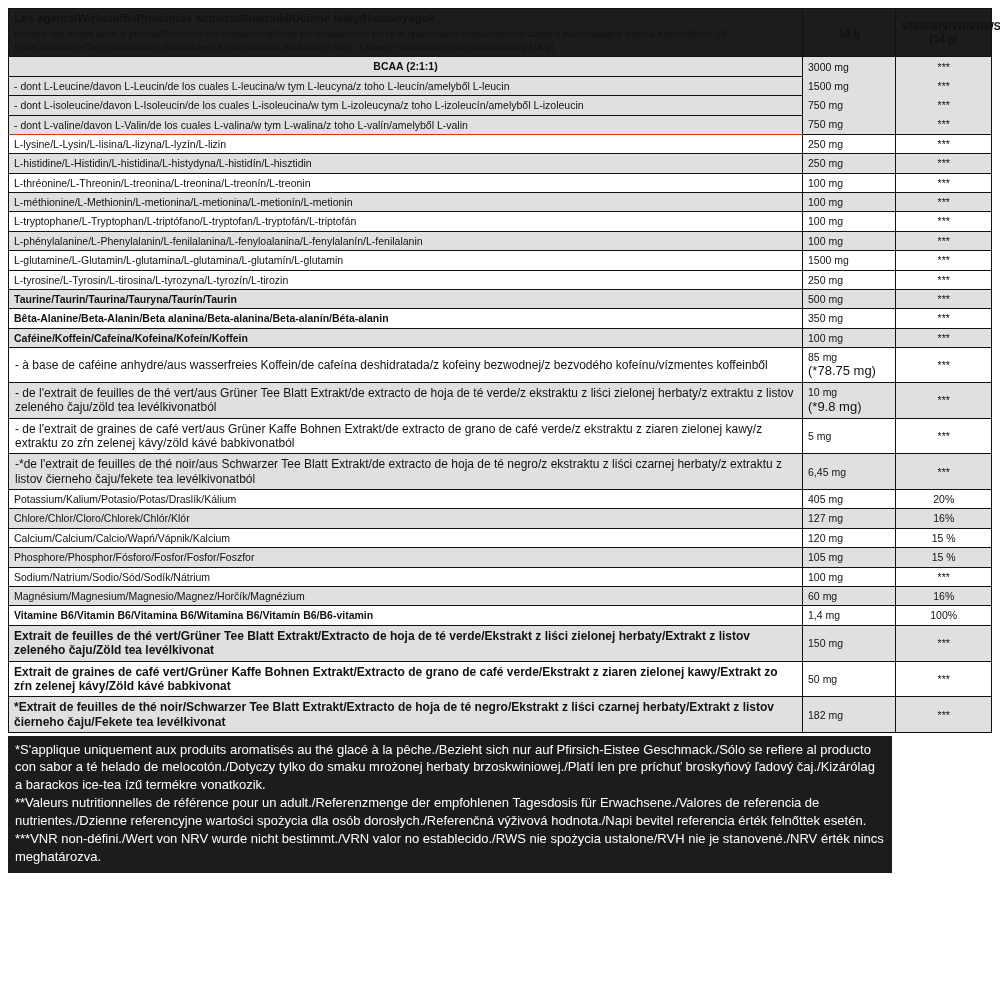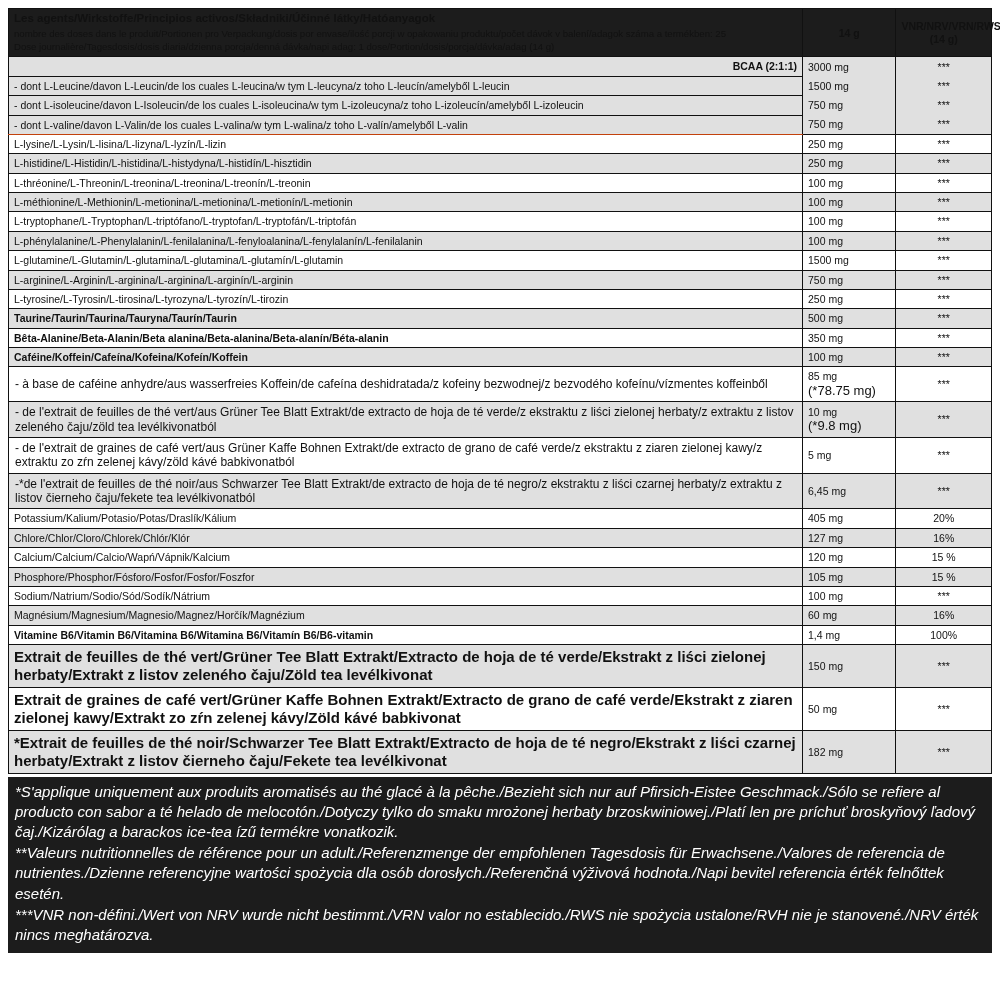--- a/index.html
+++ b/index.html
@@ -66,21 +66,21 @@
     font-size: 10px;
     line-height: 1.25;
   }
   
   .name {
     text-align: left;
     font-size: 11px;
   }
   .name.bold { font-weight: bold; }
   .name.small {
-    font-size: 15px;
+    font-size: 12px;
     line-height: 1.2;
   }
   .name.sub {
     font-size: 12px;
     padding-left: 6px;
   }
   .amount {
     text-align: left;
     font-size: 10.5px;
     white-space: nowrap;
@@ -90,21 +90,21 @@
     font-size: 13px;
   }
   .vnr {
     text-align: center;
     font-size: 10.5px;
   }
   .shade td { background: #e0e0e0; }
   .plain td { background: #ffffff; margin-left: 35px; }
   
   .bcaa-name {
-    text-align: right;
+    text-align: center;
     font-weight: bold;
     font-size: 11px;
     background: #e0e0e0;
     border-bottom: none;
   }
   .bcaa-sub {
     text-align: left;
     font-size: 9.4px;
     background: #e0e0e0;
     border-top: none;
@@ -124,28 +124,27 @@
   .bcaa-amt.b { border-top: none; }
   .bcaa-vnr {
     text-align: center;
     font-size: 10.5px;
     background: #e0e0e0;
     padding: 1px 4px;
   }
   
   .footnotes {
     margin-top: 3px;
-    width: 984px;
+    width: 884px;
     box-sizing: border-box;
     background: #1c1c1c;
     color: #ffffff;
     padding: 5px 7px 7px 7px;
-    font-size: 15px;
+    font-size: 13px;
     line-height: 1.34;
-    font-style: italic;
   }
   .footnotes p {
     margin: 0 0 1px 0;
   }
   .col-name { width: 748px; }
   .col-amt { width: 88px; }
   .col-vnr { width: 90px; }
 </style>
 </head>
 <body>
@@ -219,25 +218,20 @@
         <tr class="shade">
           <td class="name">L-phénylalanine/L-Phenylalanin/L-fenilalanina/L-fenyloalanina/L-fenylalanín/L-fenilalanin</td>
           <td class="amount">100 mg</td>
           <td class="vnr">***</td>
         </tr>
         <tr class="plain">
           <td class="name">L-glutamine/L-Glutamin/L-glutamina/L-glutamina/L-glutamín/L-glutamin</td>
           <td class="amount">1500 mg</td>
           <td class="vnr">***</td>
         </tr>
-        <tr class="shade">
-          <td class="name">L-arginine/L-Arginin/L-arginina/L-arginina/L-arginín/L-arginin</td>
-          <td class="amount">750 mg</td>
-          <td class="vnr">***</td>
-        </tr>
         <tr class="plain">
           <td class="name">L-tyrosine/L-Tyrosin/L-tirosina/L-tyrozyna/L-tyrozín/L-tirozin</td>
           <td class="amount">250 mg</td>
           <td class="vnr">***</td>
         </tr>
         <tr class="shade">
           <td class="name bold">Taurine/Taurin/Taurina/Tauryna/Taurín/Taurin</td>
           <td class="amount">500 mg</td>
           <td class="vnr">***</td>
         </tr>

